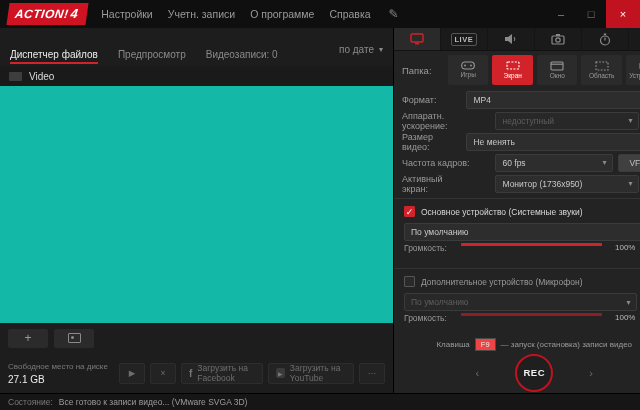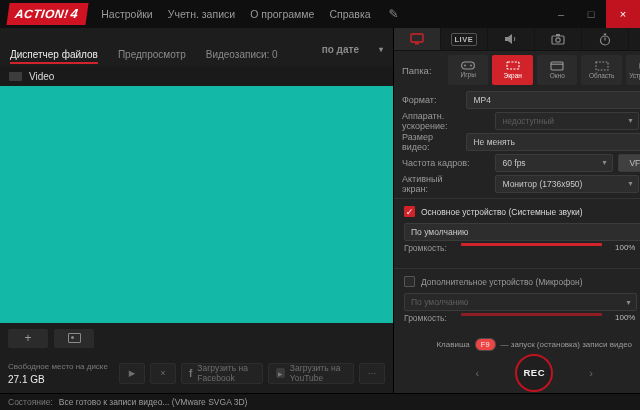--- a/index.html
+++ b/index.html
@@ -26,21 +26,21 @@
   
   .main { height: 365px; display: flex; flex: none; }
   .left { width: 394px; flex: none; display: flex; flex-direction: column; background: #1d1d1d; border-right: 1px solid #000; }
   .right { flex: 1; display: flex; flex-direction: column; background: #232323; }
 
   
   .tabs { height: 25px; flex: none; display: flex; align-items: flex-start; padding: 16px 10px; gap: 20px; font-size: 10px; }
   .tab { color: #8a8a8a; padding: 5px 0 6px; position: relative; }
   .tab.active { color: #ececec; }
   .tab.active::after { content: ""; position: absolute; left: 0; right: 0; bottom: 2px; height: 2px; background: #d2232a; }
-  .sort { margin-left: auto; color: #8a8a8a; display: flex; align-items: center; gap: 20px; font-weight: bold; }
+  .sort { margin-left: auto; color: #8a8a8a; display: flex; align-items: center; gap: 5px; }
   .chev { color: #8a8a8a; font-size: 8px; }
 
   .folder-row { height: 28px; flex: none; display: flex; align-items: center; padding: 0 10px; gap: 8px; font-size: 10px; color: #8a8a8a; }
   .folder-input { flex: 1; height: 19px; background: #262626; border: 1px solid #333; color: #c5c5c5; font-size: 10px; padding: 0 6px; font-family: "Liberation Sans", sans-serif; outline: none; }
   .browse-btn { width: 26px; height: 19px; background: #2b2b2b; border: 1px solid #3a3a3a; color: #999; display: flex; align-items: center; justify-content: center; border-radius: 2px; }
 
   .filelist { flex: 1; background: #14b8a6; margin-top: 6px; overflow: hidden; }
   .file-item { height: 20px; display: flex; align-items: center; gap: 7px; padding: 0 9px; background: #1a1a1a; font-size: 10px; color: #dcdcdc; }
   .file-icon { width: 13px; height: 9px; background: #3d3d3d; border-radius: 1px; flex: none; }
 
@@ -102,21 +102,21 @@
   .vol-row { height: 21px; flex: none; display: flex; align-items: flex-start; padding: 0 10px; gap: 7px; }
   .vol-label { width: 50px; flex: none; font-size: 8.5px; color: #9a9a9a; }
   .slider { flex: 1; height: 3px; background: #4a4a4a; border-radius: 1px; position: relative; }
   .slider-fill { position: absolute; left: 0; top: 0; bottom: 0; width: 100%; background: #d2232a; border-radius: 1px; }
   .slider.dim .slider-fill { background: #8f1d23; }
   .vol-value { width: 26px; flex: none; text-align: right; font-size: 8px; color: #bbb; }
   .reset-btn { width: 22px; height: 16px; background: #2d2d2d; border: 1px solid #3b3b3b; border-radius: 2px; display: flex; align-items: center; justify-content: center; color: #9a9a9a; font-size: 9px; flex: none; }
   .reset-btn.dim { color: #5e5e5e; }
 
   .hotkey-row { height: 15px; flex: none; display: flex; align-items: center; justify-content: center; gap: 5px; font-size: 8px; color: #9a9a9a; margin-top: 3px; }
-  .key-badge { background: #ef4444; border: 1px solid #4a4a4a; border-radius: 6px; padding: 1px 5px; font-size: 7.5px; color: #ececec; }
+  .key-badge { background: #ef4444; border: 1px solid #4a4a4a; border-radius: 0; padding: 1px 5px; font-size: 7.5px; color: #ececec; }
 
   .rec-row { flex: 1; display: flex; align-items: center; justify-content: center; gap: 36px; }
   .rec-btn { width: 38px; height: 38px; border-radius: 50%; border: 2px solid #c1121f; background: #1f1f1f; display: flex; align-items: center; justify-content: center; color: #f2f2f2; font-size: 9.5px; font-weight: bold; letter-spacing: .5px; }
   .rec-arrow { color: #6a6a6a; font-size: 11px; }
 
   svg { display: block; }
 </style>
 </head>
 <body>
 

